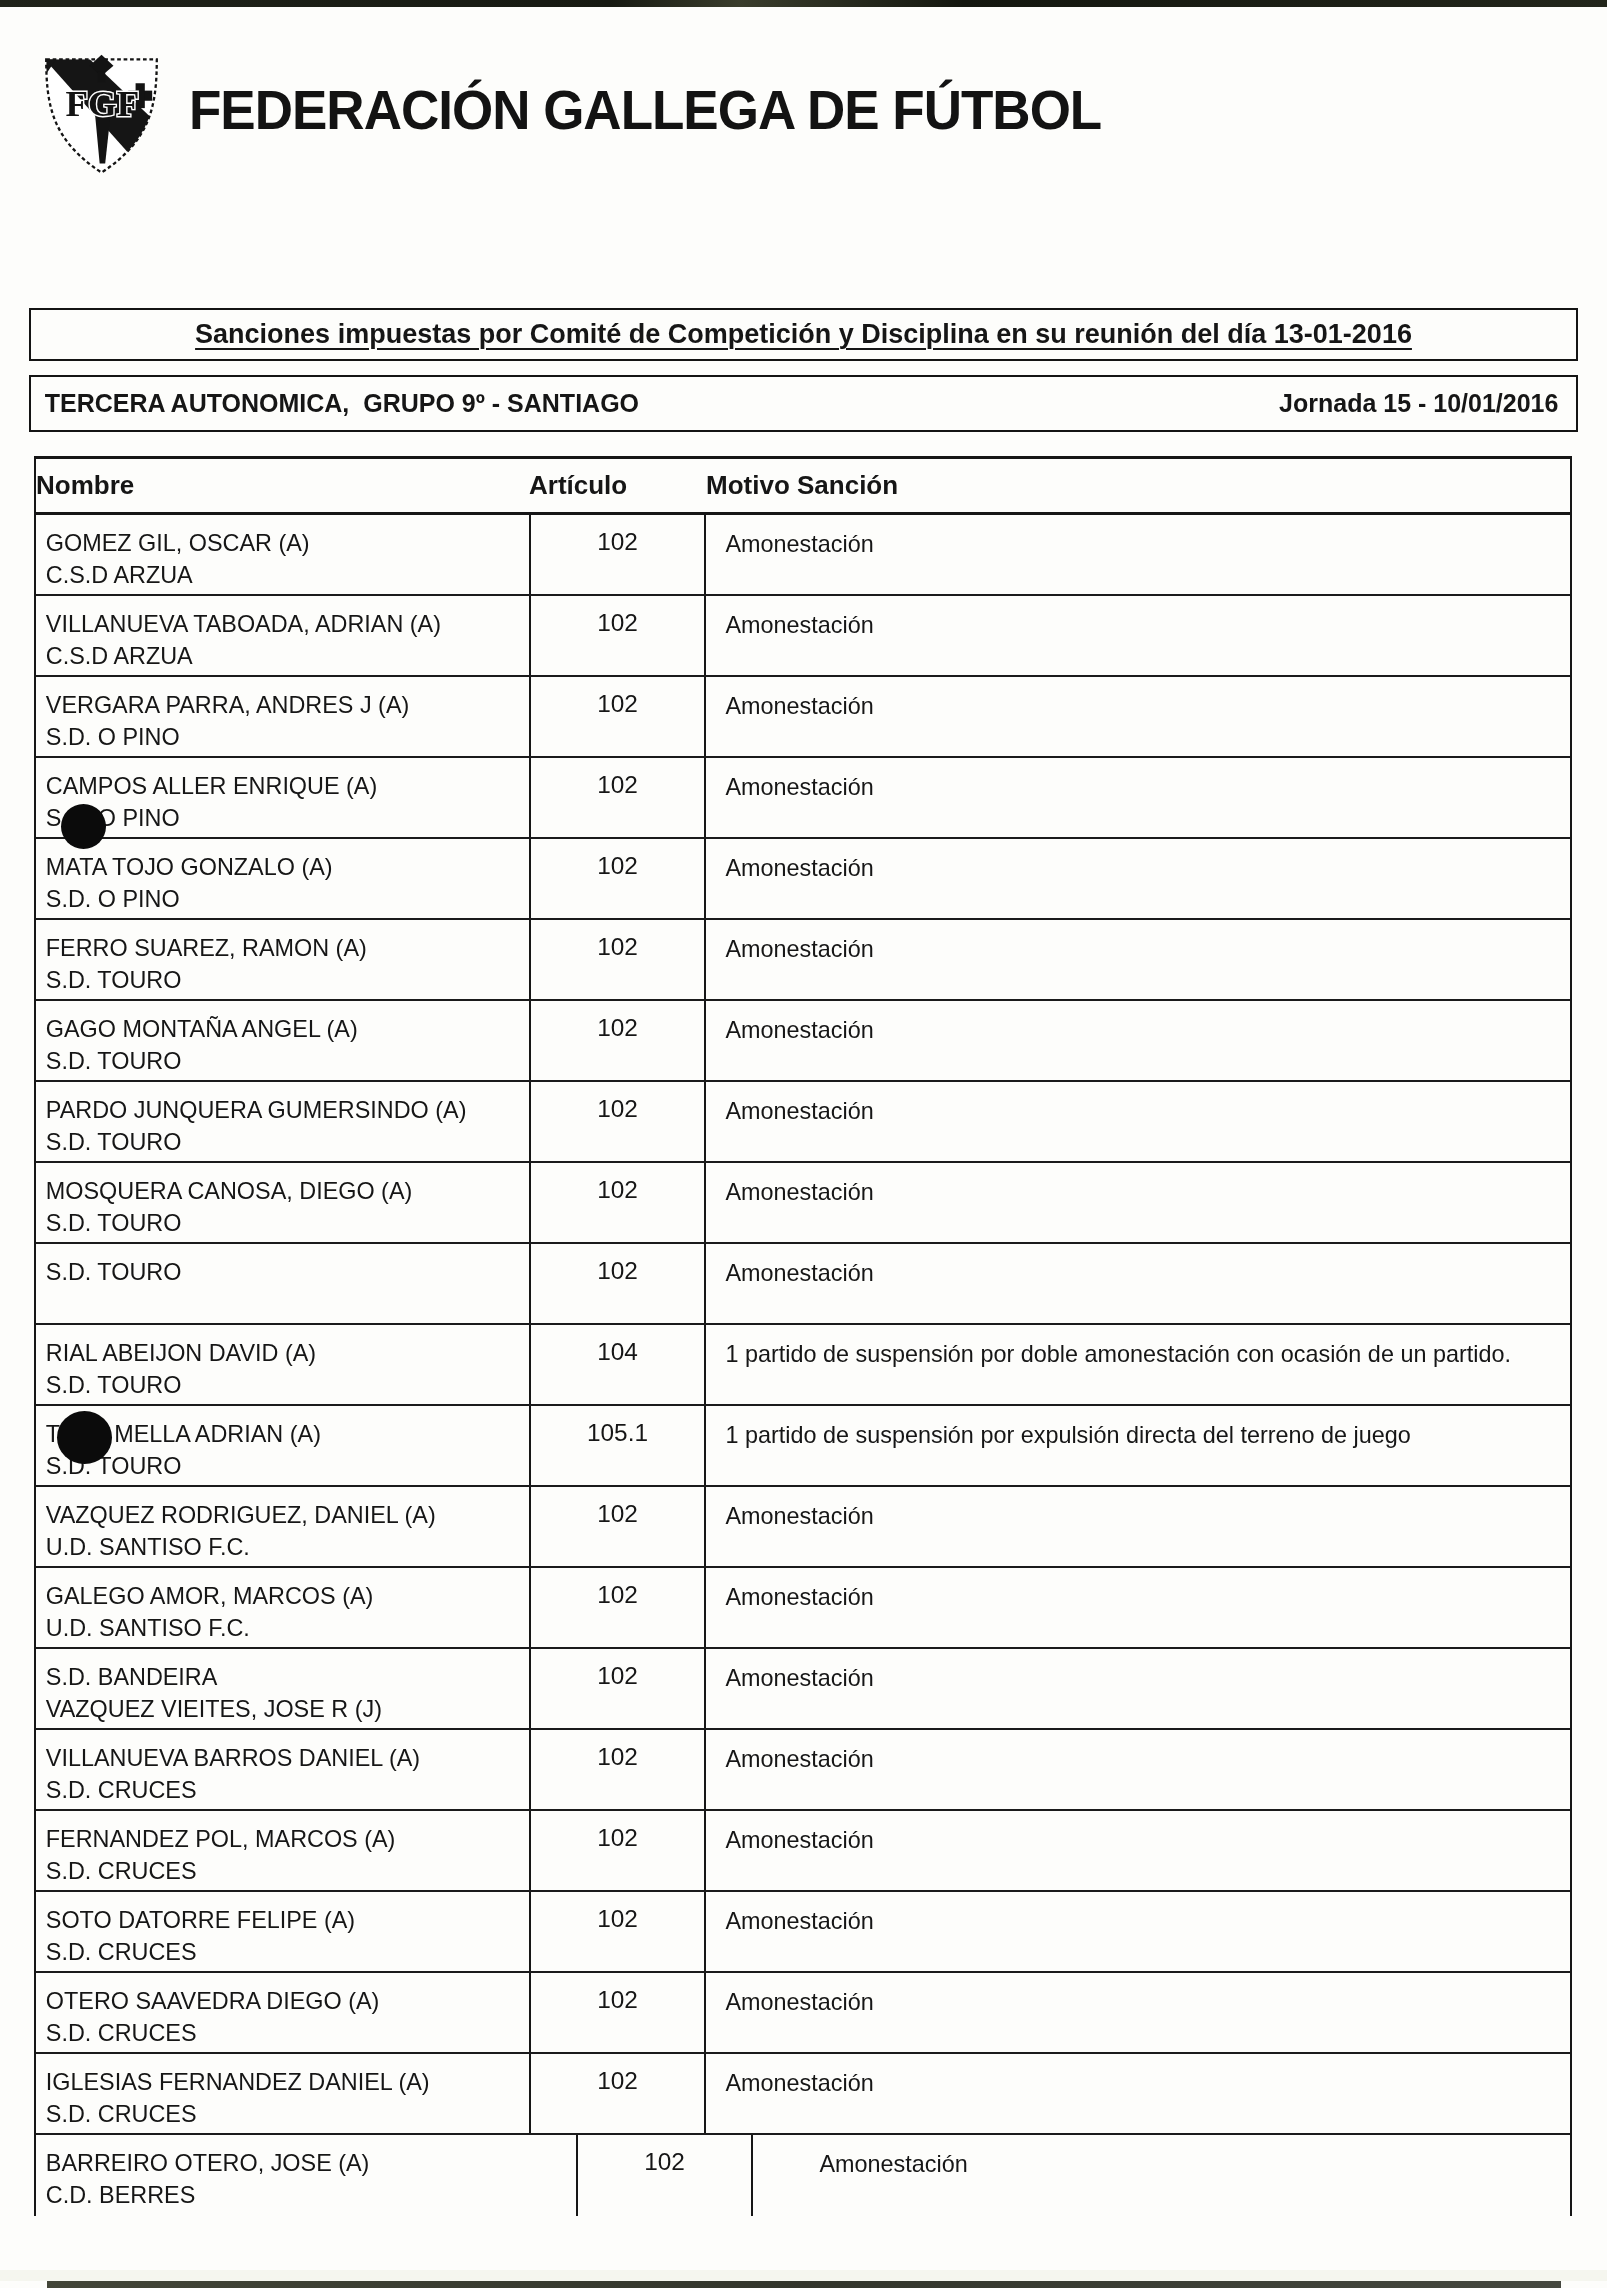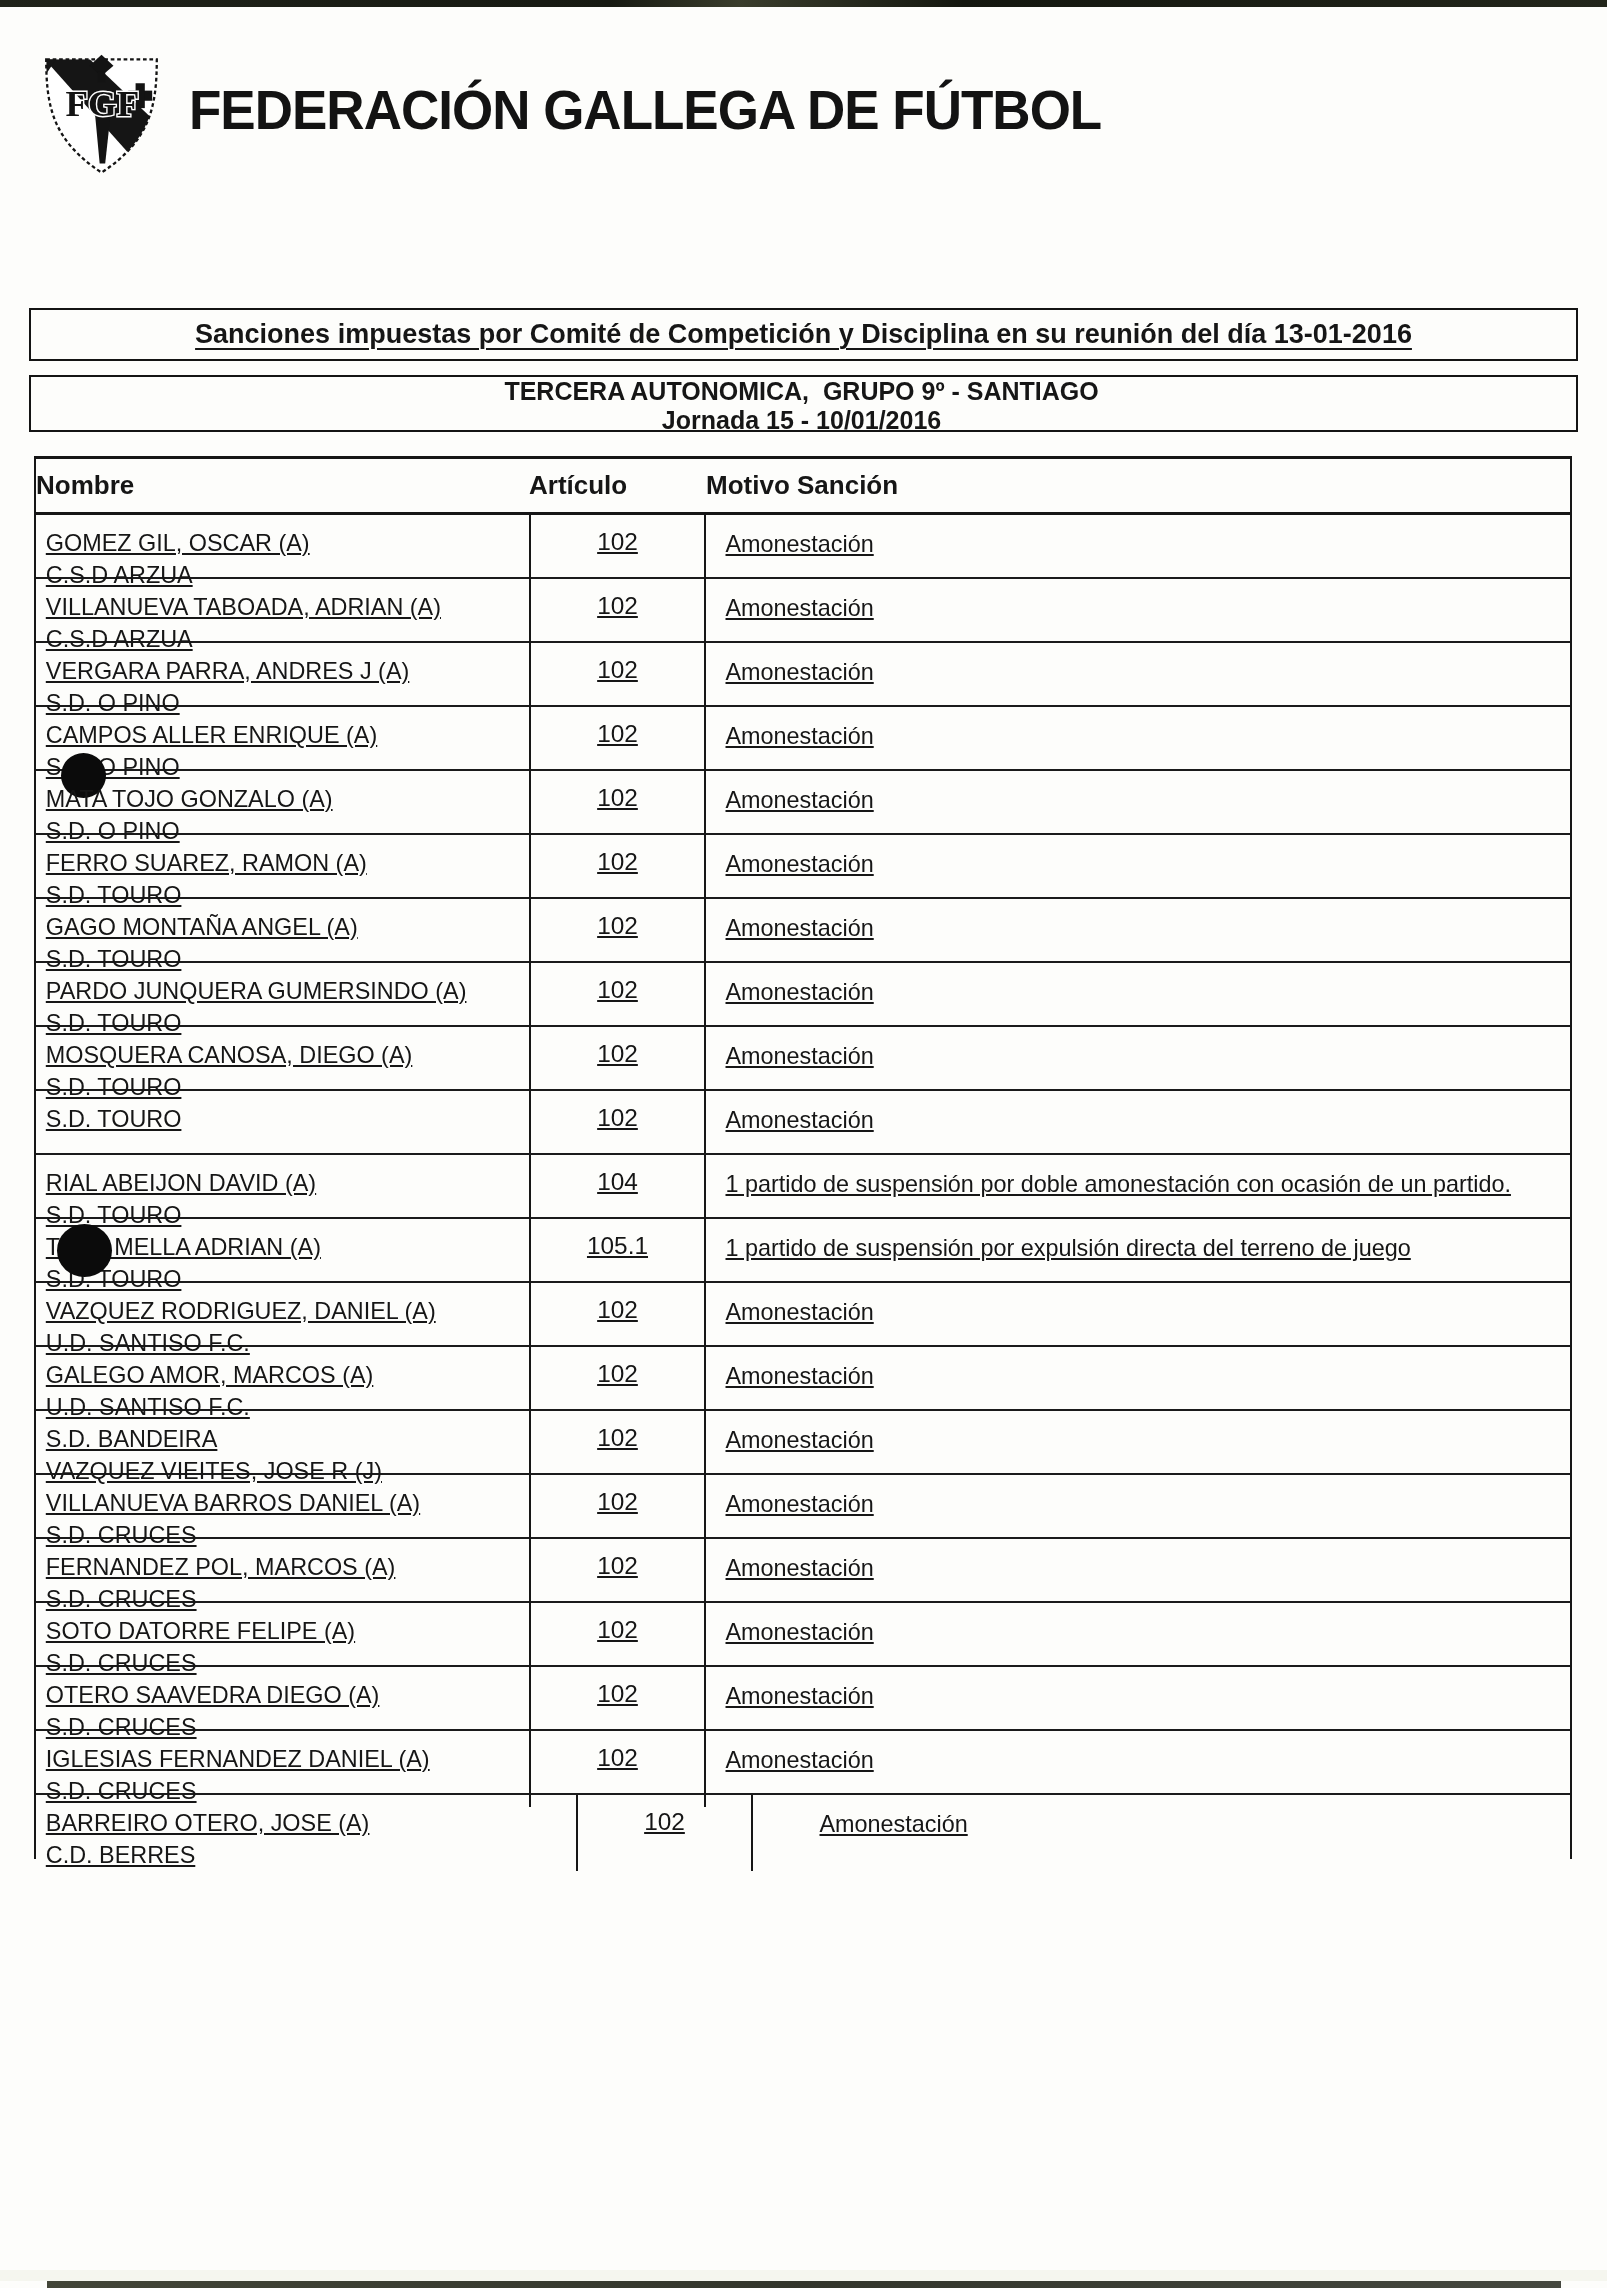--- a/index.html
+++ b/index.html
@@ -28,35 +28,35 @@
     border:2.9px solid #141414; background:#fdfdfb;
     display:flex; align-items:center;
   }
   .box-sanctions { top:308px; height:53px; justify-content:center; }
   .box-sanctions .u {
     font-size:27px; font-weight:bold;
     text-decoration:underline; text-underline-offset:4.9px; text-decoration-thickness:2px;
     white-space:nowrap;
   }
   .box-competition { top:375px; height:57px; justify-content:space-between;
-    padding:0 17.6px 0 13.7px; font-size:25px; font-weight:bold;flex-direction:column; }
+    padding:0 17.6px 0 13.7px; font-size:25px; font-weight:bold; }
   .box-competition .left { white-space:pre; }
   .tbl {
     position:absolute; left:34px; top:456px; width:1538px; box-sizing:border-box;
     border-left:2.9px solid #161616; border-right:2.9px solid #161616; border-top:3.9px solid #161616;
     background:#fdfdfb;
   }
   .thead {
     display:grid; grid-template-columns:493px 177px 1fr;
     height:53px; align-items:center; border-bottom:3.9px solid #161616;
     font-size:26px; font-weight:bold; text-align:left;
   }
   .trow {
     display:grid; grid-template-columns:493px 177px 1fr;
-    height:64px; box-sizing:border-box; border-bottom:2.9px solid #1b1b1b;text-decoration:underline;
+    height:81px; box-sizing:border-box; border-bottom:2.9px solid #1b1b1b;
   }
   .trow:last-child { border-bottom:none;gap:47px; }
   .c1 { position:relative; padding:11.7px 5.9px 0 9.8px; line-height:32px; font-size:23.4px; white-space:nowrap; }
   .c2 { border-left:2px solid #161616; border-right:2px solid #161616;
         text-align:center; padding-top:12.7px; font-size:24.4px; }
   .c3 { padding:12.7px 23.4px 0 19.5px; font-size:23.4px; line-height:32px; }
   .blot { position:absolute; background:#0b0b0b; border-radius:50%; }
   .blot-club { left:25px; top:46px; width:45px; height:45px; }
   .blot-name { left:20.5px; top:4.9px; width:55px; height:53px; }
   .tint {

